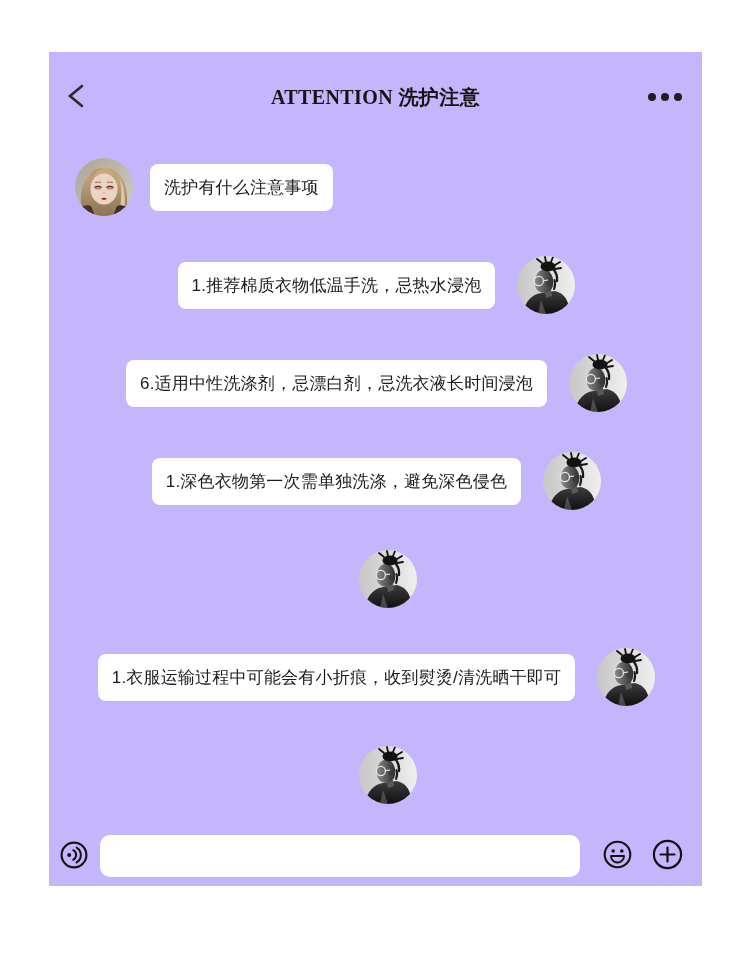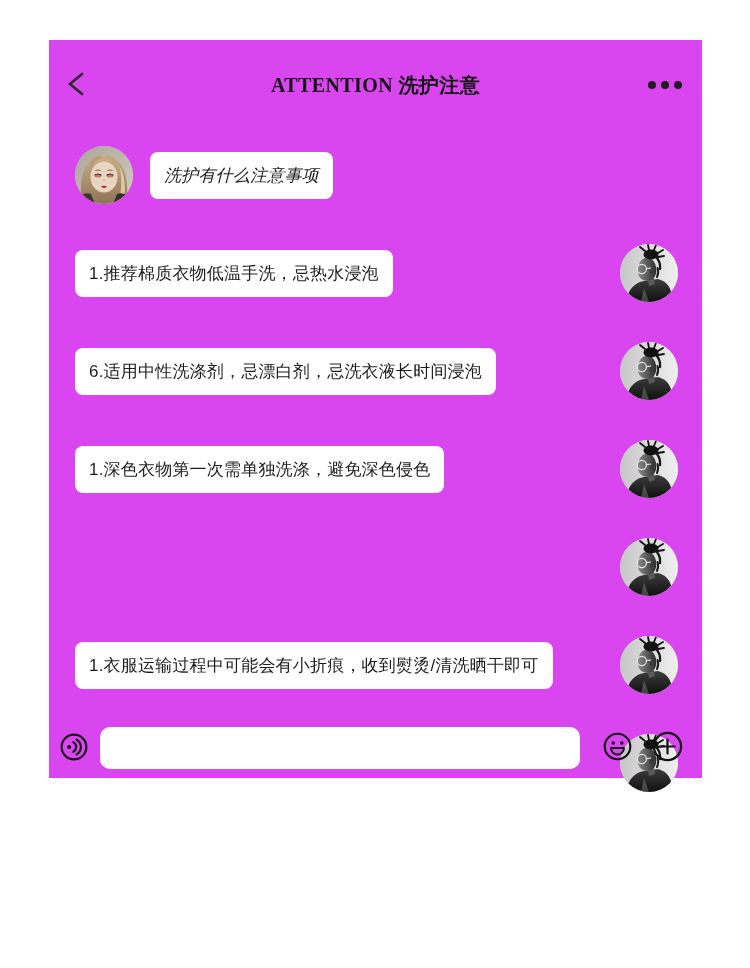--- a/index.html
+++ b/index.html
@@ -3,23 +3,23 @@
 <meta charset="utf-8">
 <style>
   html,body { margin:0; padding:0; }
   body {
     width:750px; height:968px;
     background:#ffffff;
     font-family:"Liberation Sans", sans-serif;
     position:relative; overflow:hidden;
   }
   .panel {
-    position:absolute; left:49px; top:40px;
-    width:653px; height:738px;
-    background:#d946ef;
+    position:absolute; left:49px; top:52px;
+    width:653px; height:834px;
+    background:#c4b5fd;
   }
   
   .header { position:relative; height:90px; }
   .back-btn {
     position:absolute; left:12px; top:50%; transform:translateY(-50%);
     width:30px; height:30px; display:flex; align-items:center; justify-content:center;
     cursor:pointer; background:none; border:none; padding:0;
   }
   .title {
     position:absolute; left:0; right:0; top:50%; transform:translateY(-50%);
@@ -29,22 +29,22 @@
   }
   .more-btn {
     position:absolute; right:16px; top:50%; transform:translateY(-50%);
     display:flex; gap:5px; cursor:pointer; background:none; border:none; padding:4px;
   }
   .more-btn .dot { width:8px; height:8px; border-radius:50%; background:#1e1e1e; }
 
   
   .chat { padding:22px 24px 0 26px; }
   .msg-row { display:flex; align-items:flex-start; margin-bottom:46px; }
-  .msg-row.left  { flex-direction:row; justify-content:flex-start;font-style:italic; }
-  .msg-row.right { flex-direction:row-reverse; justify-content:space-between; }
+  .msg-row.left  { flex-direction:row; justify-content:flex-start; }
+  .msg-row.right { flex-direction:row-reverse; justify-content:center; }
   .avatar {
     width:58px; height:58px; border-radius:50%; overflow:hidden;
     flex:0 0 auto; margin-top:-6px; background:#cfcac3;
   }
   .avatar svg { display:block; }
   .msg-row.left  .avatar { margin-right:17px; }
   .msg-row.right .avatar { margin-left:22px; }
   .bubble {
     background:#ffffff; border-radius:8px;
     height:47px; padding:0 14px;

